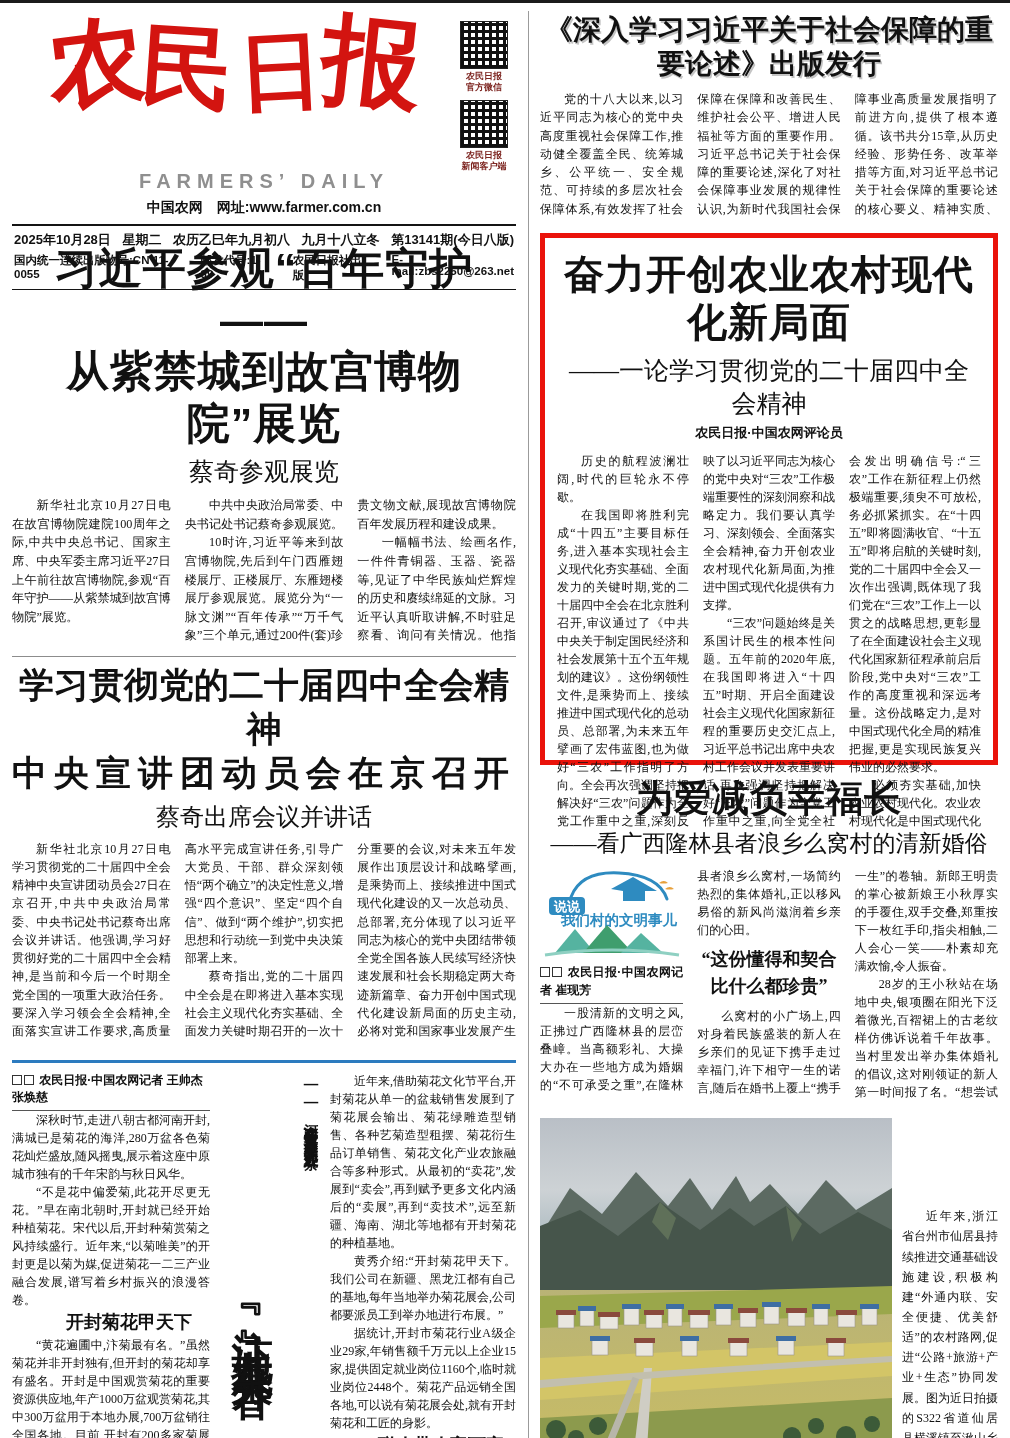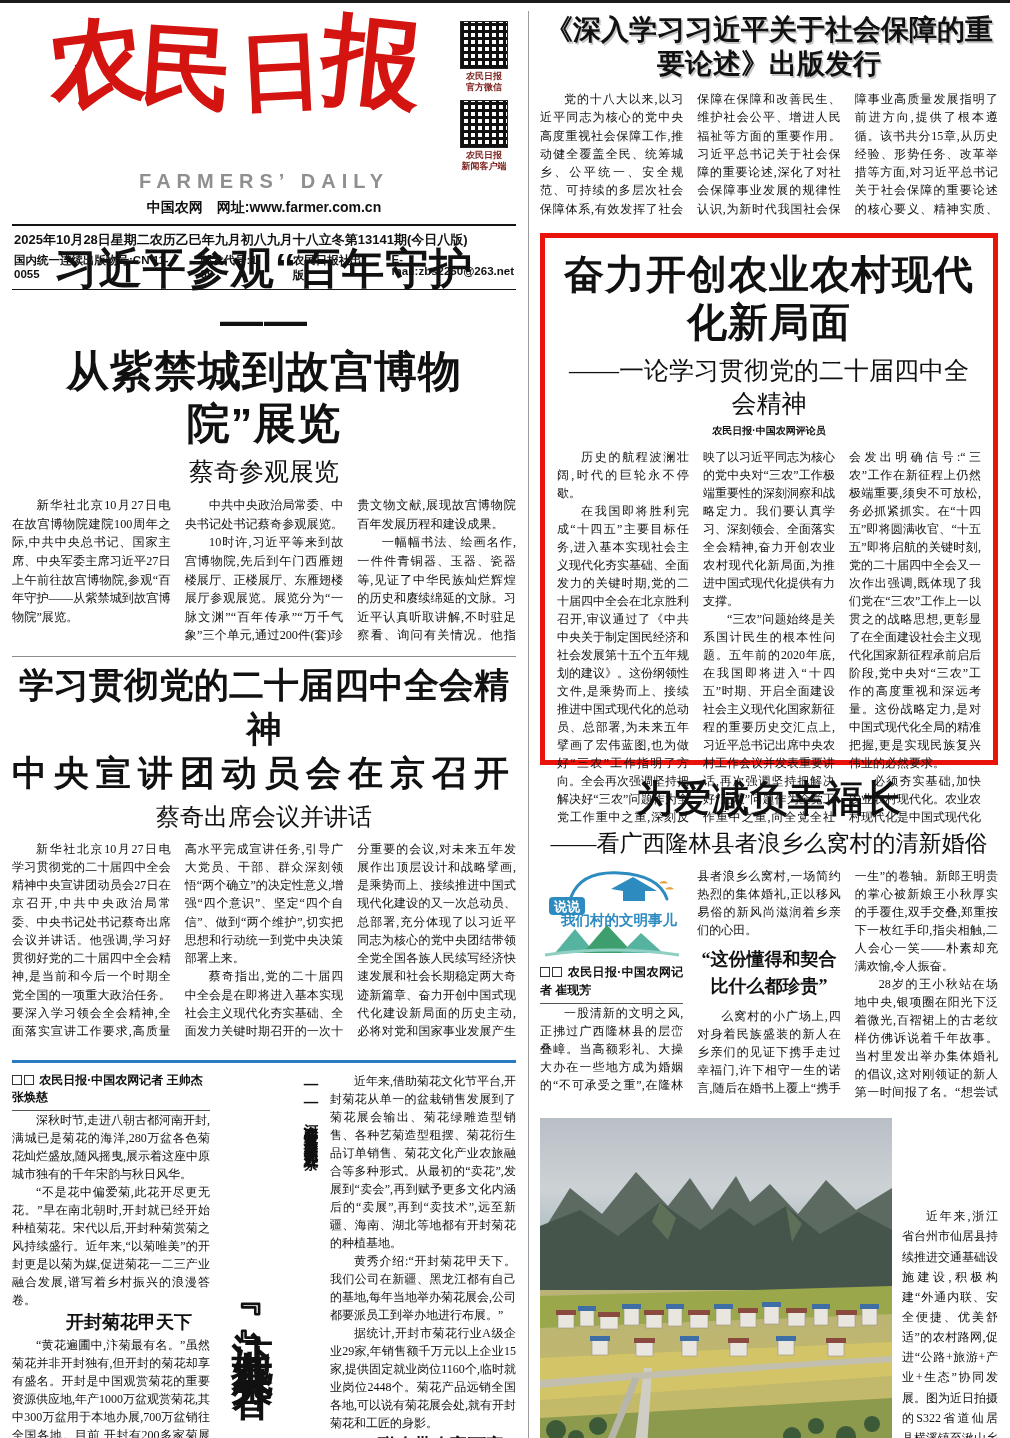--- a/index.html
+++ b/index.html
@@ -26,21 +26,21 @@
       repeating-linear-gradient(0deg,#111 0 3px,transparent 3px 7px),
       repeating-linear-gradient(90deg,#111 0 3px,#fff 3px 7px);}
   .qr-label{margin:2px 0 6px;text-align:center;color:#7d2520;font-weight:bold;}
   .qr-label p{margin:0;font-size:9px;line-height:1.25;}
   .mast-eng{text-align:center;color:#8f8f8f;font-weight:bold;font-size:20px;
     letter-spacing:6px;font-family:"Liberation Sans",sans-serif;margin-top:-8px;}
   .mast-site{text-align:center;font-weight:bold;font-size:14px;margin-top:6px;
     font-family:"Liberation Sans",sans-serif;}
   .dateline{border-top:2.5px solid #141414;border-bottom:1px solid #141414;
     margin-top:7px;padding:5px 2px 6px;}
-  .dl-row{display:flex;justify-content:flex-start;font-weight:bold;
+  .dl-row{display:flex;justify-content:space-between;font-weight:bold;
     font-size:13px;font-family:"Liberation Sans",sans-serif;}
   .dl-row.r2{font-size:11.5px;margin-top:4px;font-weight:600;gap:28px;}
   
   .head-xl{font-family:"Liberation Sans",sans-serif;font-weight:900;
     font-size:43px;line-height:1.2;text-align:center;margin:6px 0 2px;letter-spacing:1px;}
   .head-lg{font-family:"Liberation Sans",sans-serif;font-weight:900;
     font-size:35px;line-height:1.25;text-align:center;margin:2px 0 0;}
   .head-lg .spread{letter-spacing:7px;}
   .subhead{font-size:25px;text-align:center;font-weight:400;margin:6px 0 8px;}
   .body3{column-count:3;column-gap:14px;text-align:justify;font-size:12.2px;
@@ -56,21 +56,21 @@
     margin-right:2px;vertical-align:-1px;}
   
   .shebao .head-serif{font-weight:900;font-size:28px;text-align:center;margin:2px 0 10px;
     text-shadow:1.5px 1.5px 0 #c4c4c4;letter-spacing:0px;line-height:1.2;}
   .shebao .body3{height:132px;font-size:12px;}
   .redbox{border:5px solid #ea130b;margin-top:11px;padding:10px 12px 10px;
     height:532px;box-sizing:border-box;}
   .redbox .head-xl{font-size:40px;margin:2px 0 0;}
   .redbox .subhead{font-size:25px;margin:8px 0 4px;}
   .redbox .byline{font-family:"Liberation Sans",sans-serif;font-weight:bold;
-    font-size:10px;text-align:center;margin:2px 0 10px;}
+    font-size:13px;text-align:center;margin:2px 0 10px;}
   .redbox .body3{height:386px;font-size:12px;line-height:1.5;}
   .hunsu{margin-top:12px;height:332px;overflow:hidden;}
   .hunsu .head-xl{font-size:37px;margin:0;}
   .hunsu .subhead{font-size:23px;margin:6px 0 8px;}
   .hunsu-flow{column-count:3;column-gap:14px;height:238px;overflow:hidden;
     font-size:12px;line-height:1.5;text-align:justify;}
   .wm-logo{width:142px;height:90px;margin:0 auto 6px;break-inside:avoid;display:block;}
   
   .photo-row{display:flex;gap:10px;margin-top:9px;height:348px;}
   .photo{width:352px;height:348px;flex:none;display:block;}

